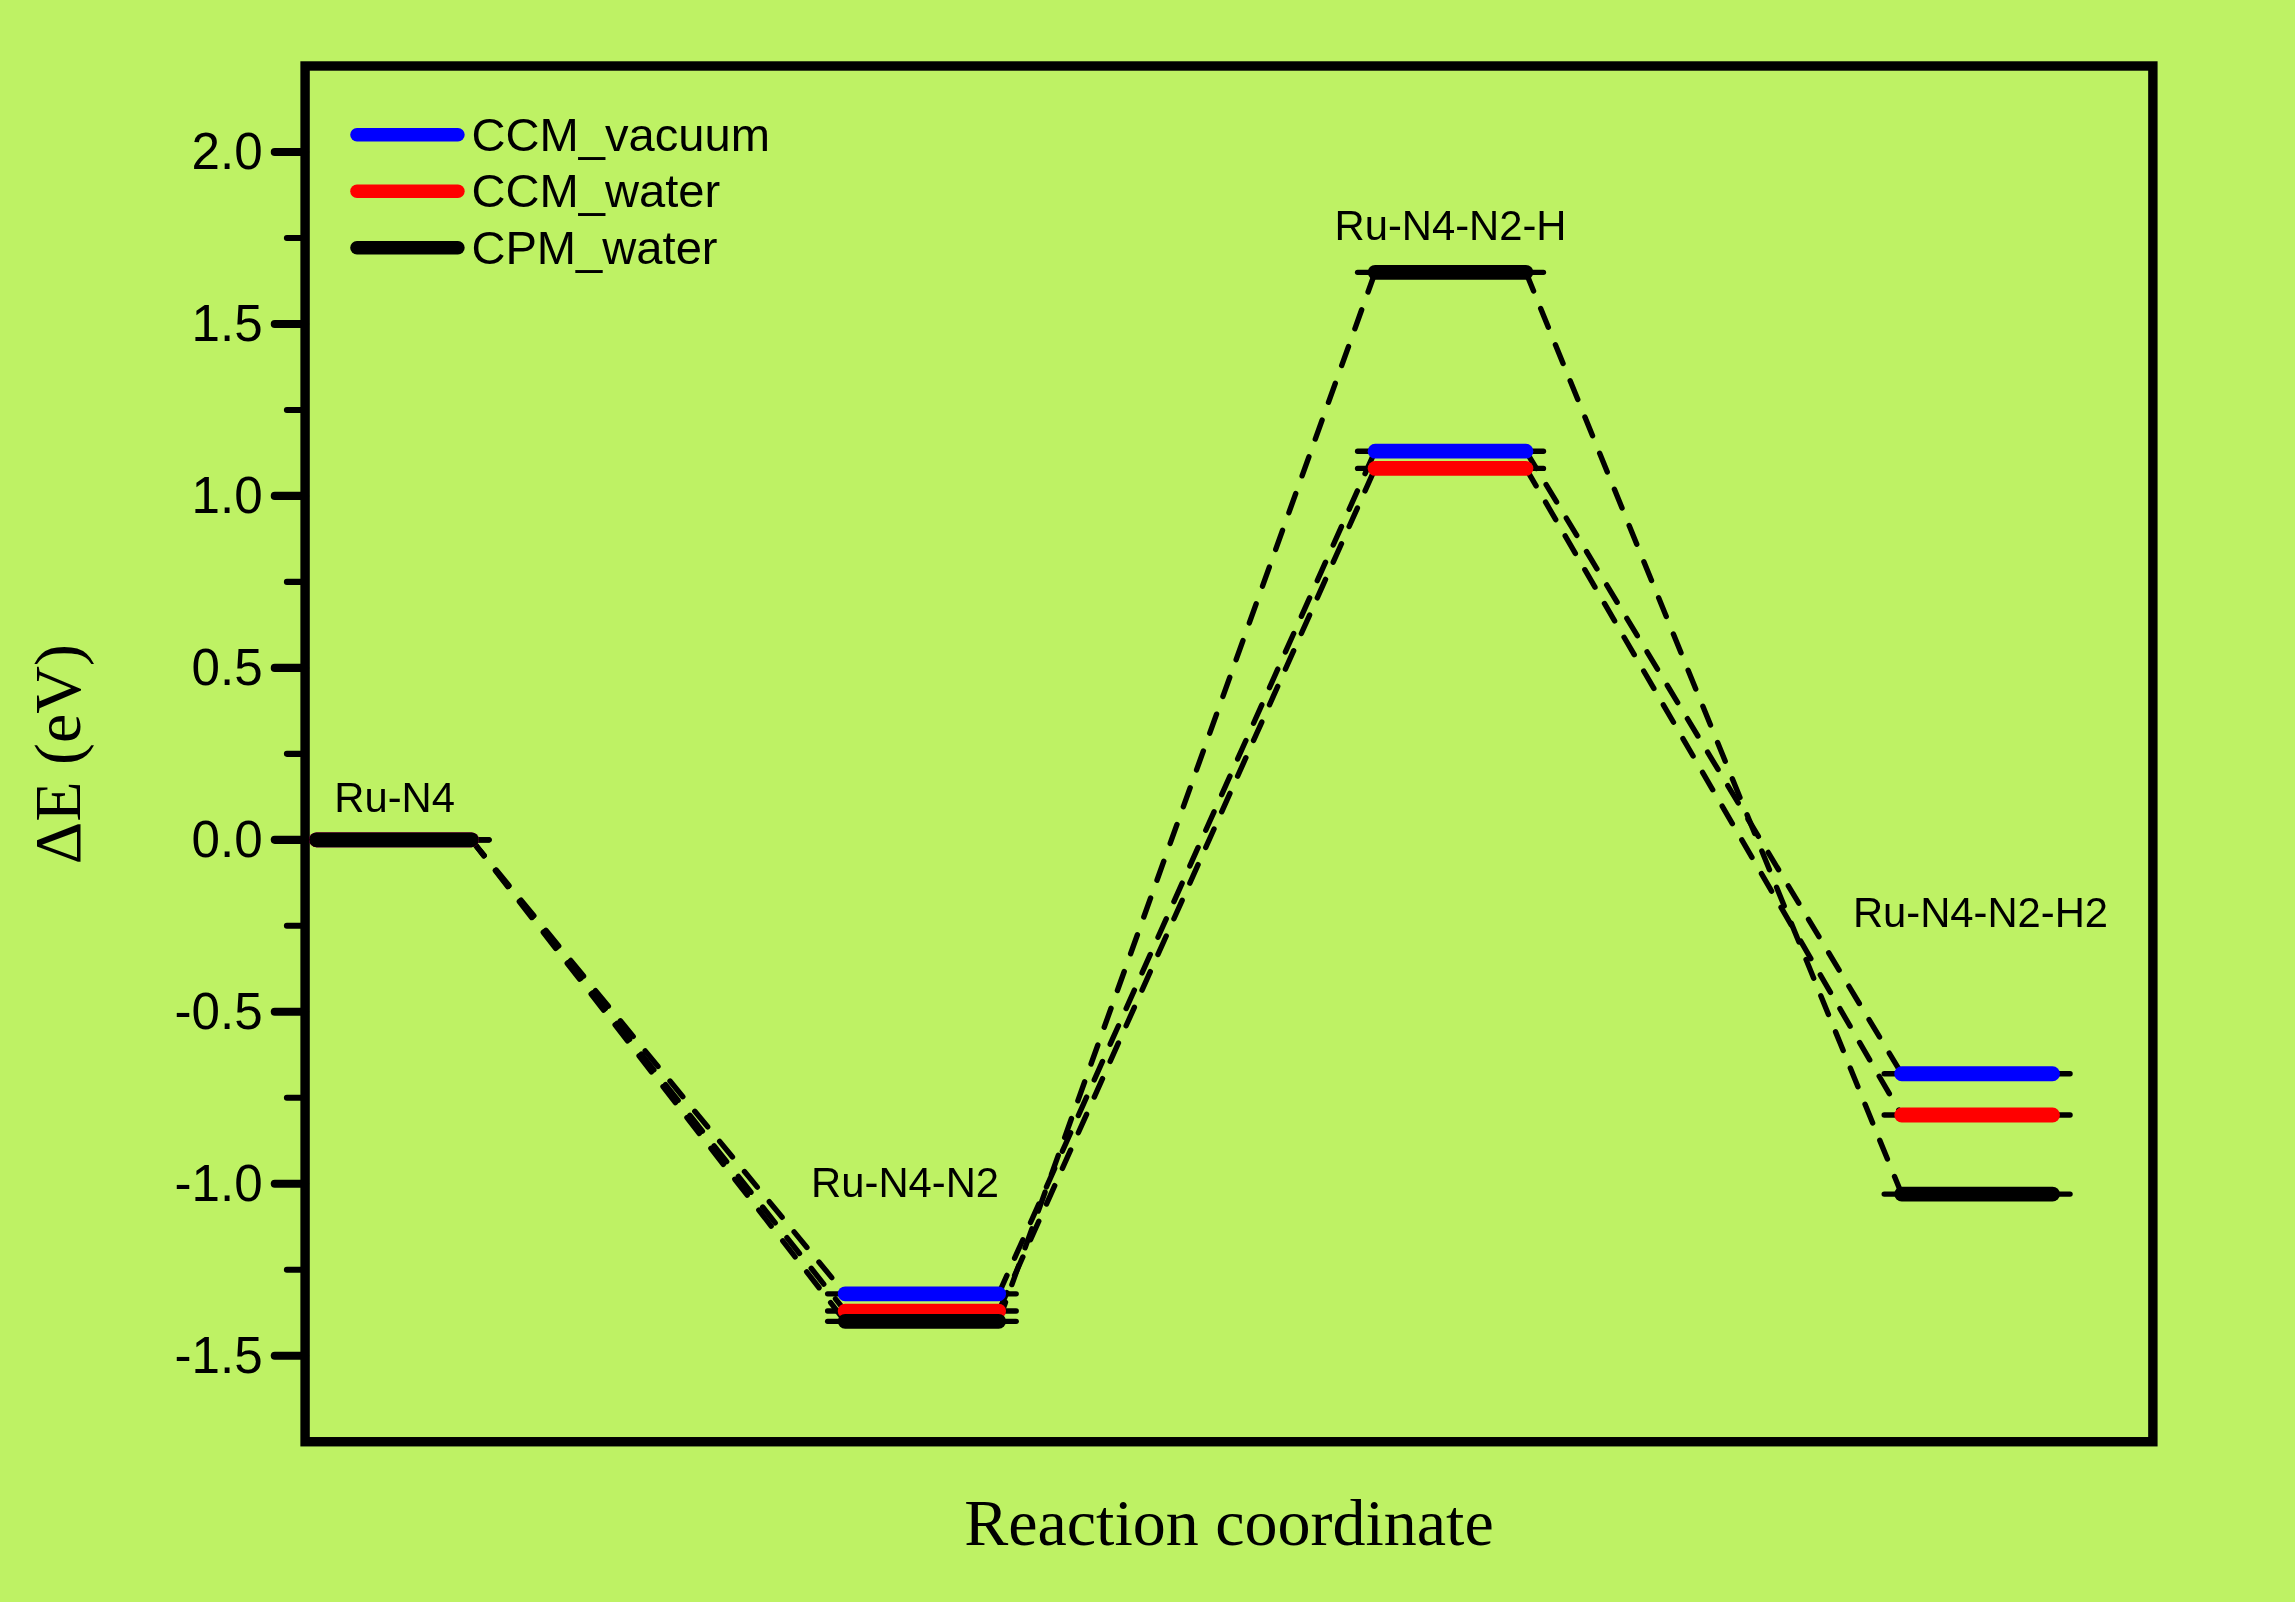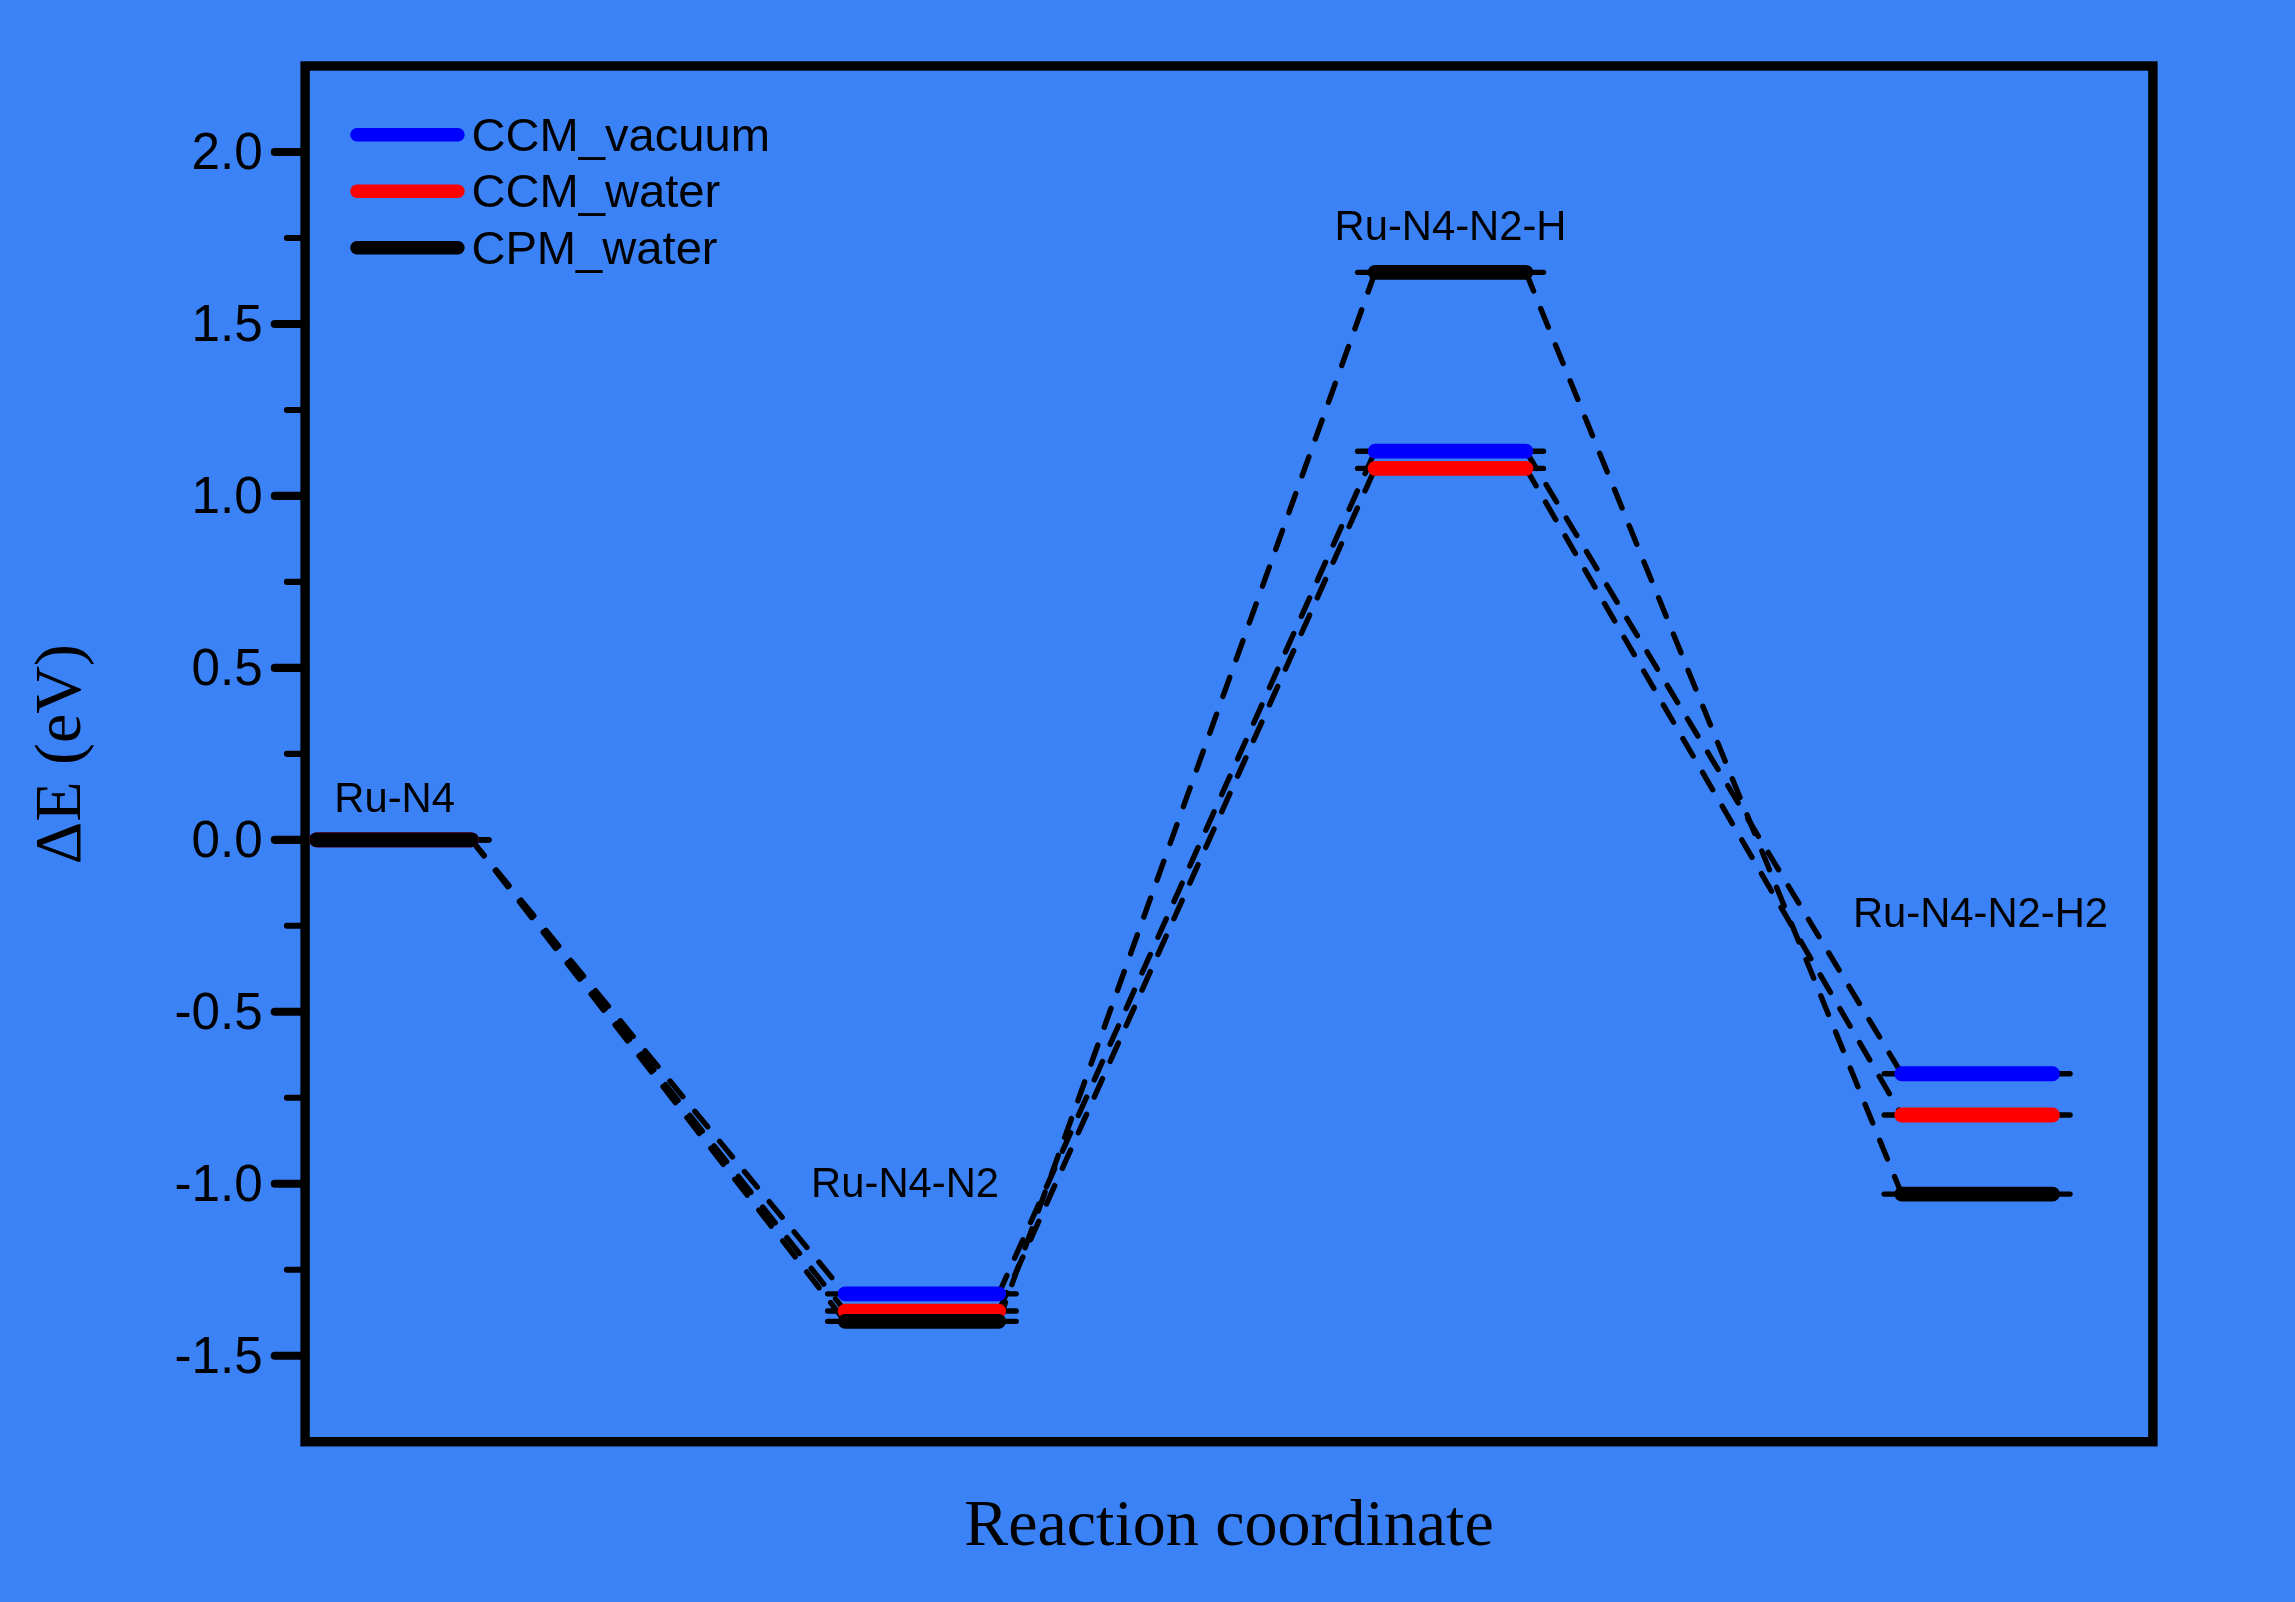--- a/index.html
+++ b/index.html
@@ -1,16 +1,16 @@
 <!DOCTYPE html>
 <html style="font-size:10.8px"><head>
 <meta charset="utf-8">
 <style>
   html,body{margin:0;padding:0;background:#ffffff;}
-  #figure{position:relative;width:2295px;height:1602px;background:#3b82f6;
+  #figure{position:relative;width:2295px;height:1602px;background:#bef264;
           font-family:"Liberation Sans",sans-serif;overflow:hidden;}
   #chart{position:absolute;left:0;top:0;}
   text{fill:#000000;}
   .tick-t{font-size:76px;}
   .leg-t{font-size:70px;}
   .state-t{font-size:62px;}
   .axis-serif{font-family:"Liberation Serif",serif;font-size:98px;}
   .frame{fill:none;stroke:#000000;stroke-width:14;}
   .tickmark{stroke:#000000;stroke-linecap:round;}
   .conn{stroke:#000000;stroke-width:8;fill:none;stroke-dasharray:30 28;stroke-linecap:round;}

